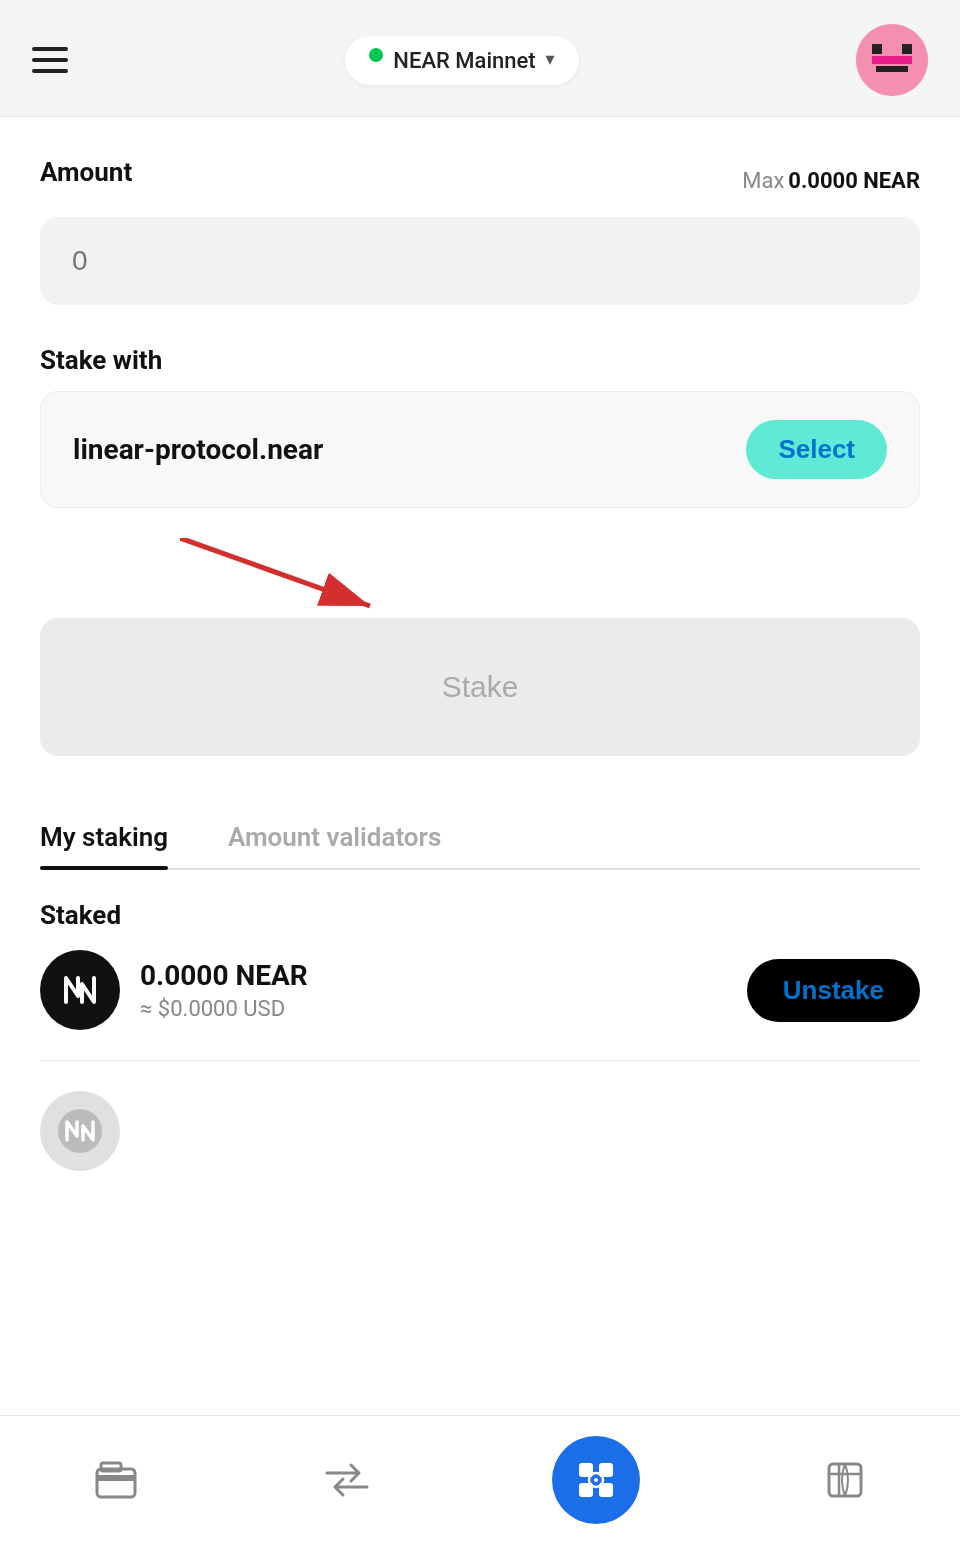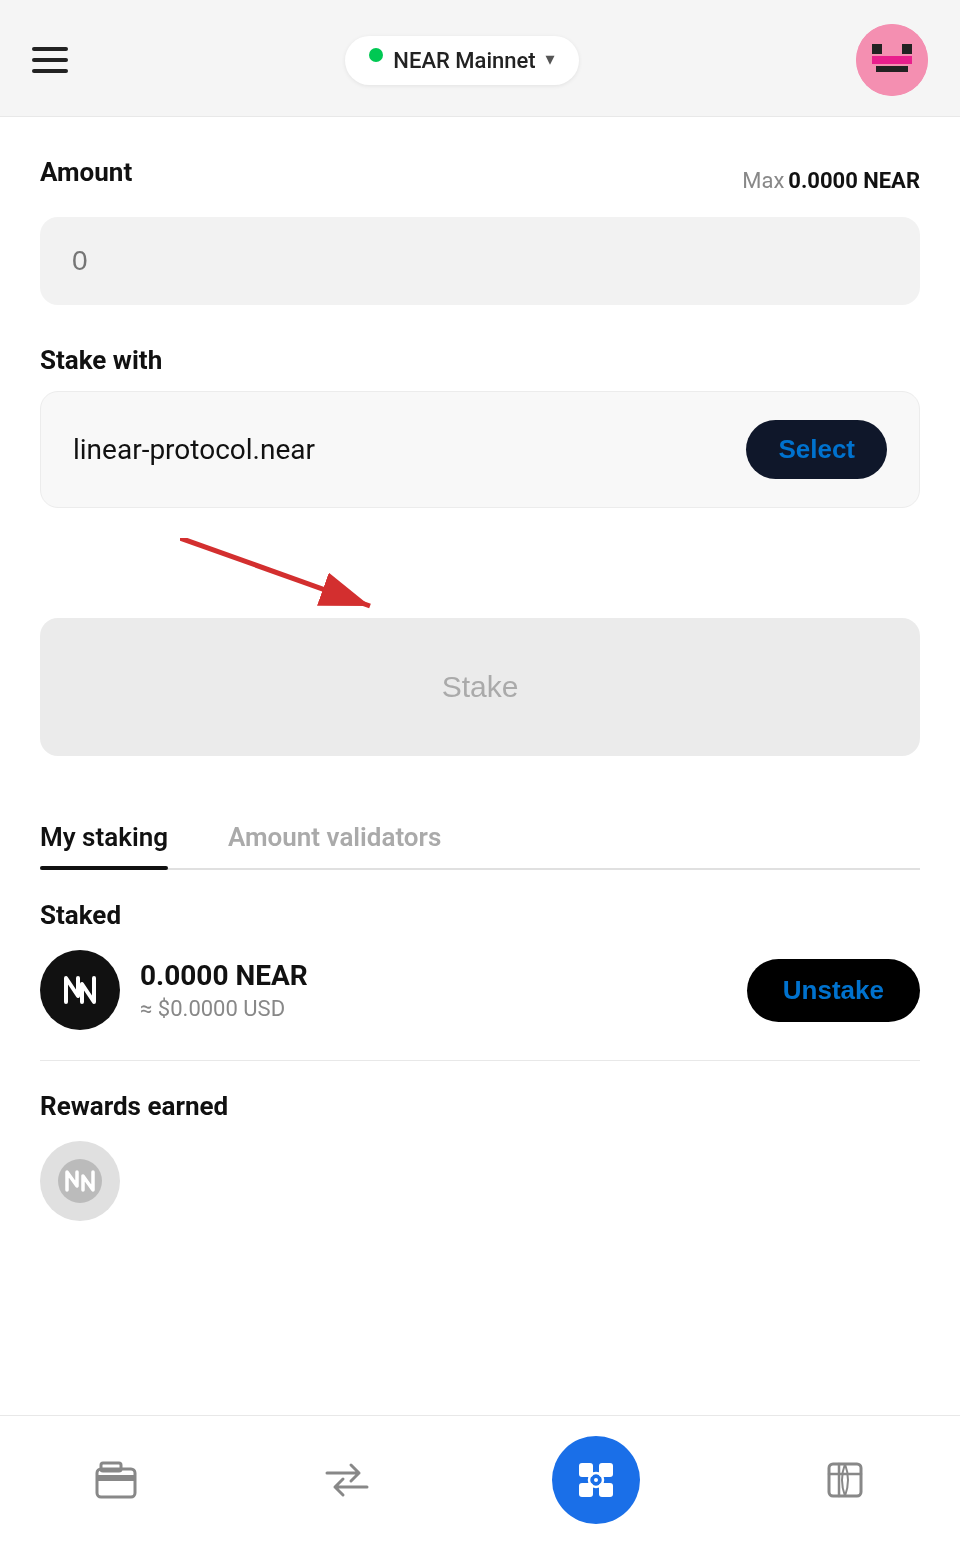--- a/index.html
+++ b/index.html
@@ -117,25 +117,25 @@
       border-radius: 18px;
       padding: 28px 32px;
       display: flex;
       align-items: center;
       justify-content: space-between;
       margin-bottom: 30px;
       border: 1px solid #ececec;
     }
     .validator-name {
       font-size: 28px;
-      font-weight: 400;
+      font-weight: 700;
       color: #111;
     }
     .select-button {
-      background: #0f172a;
+      background: #5eead4;
       border: none;
       border-radius: 50px;
       padding: 14px 32px;
       font-size: 26px;
       font-weight: 600;
       color: #0072ce;
       cursor: pointer;
     }
 
     
@@ -402,21 +402,20 @@
           <div class="staked-amount">0.0000 NEAR</div>
           <div class="staked-usd">≈ $0.0000 USD</div>
         </div>
       </div>
       <button class="unstake-button">Unstake</button>
     </div>
   </div>
 
   
   <div class="rewards-section">
-    <div class="rewards-label">Rewards earned</div>
     <div class="rewards-row">
       <div class="rewards-icon">
         <svg width="50" height="50" viewBox="0 0 50 50" fill="none" xmlns="http://www.w3.org/2000/svg">
           <circle cx="25" cy="25" r="22" fill="#bbb"></circle>
           <path d="M12 34V16L22 30V16M38 16V34L28 20V34" stroke="white" stroke-width="3.5" stroke-linecap="round" stroke-linejoin="round"></path>
         </svg>
       </div>
     </div>
   </div>
 

